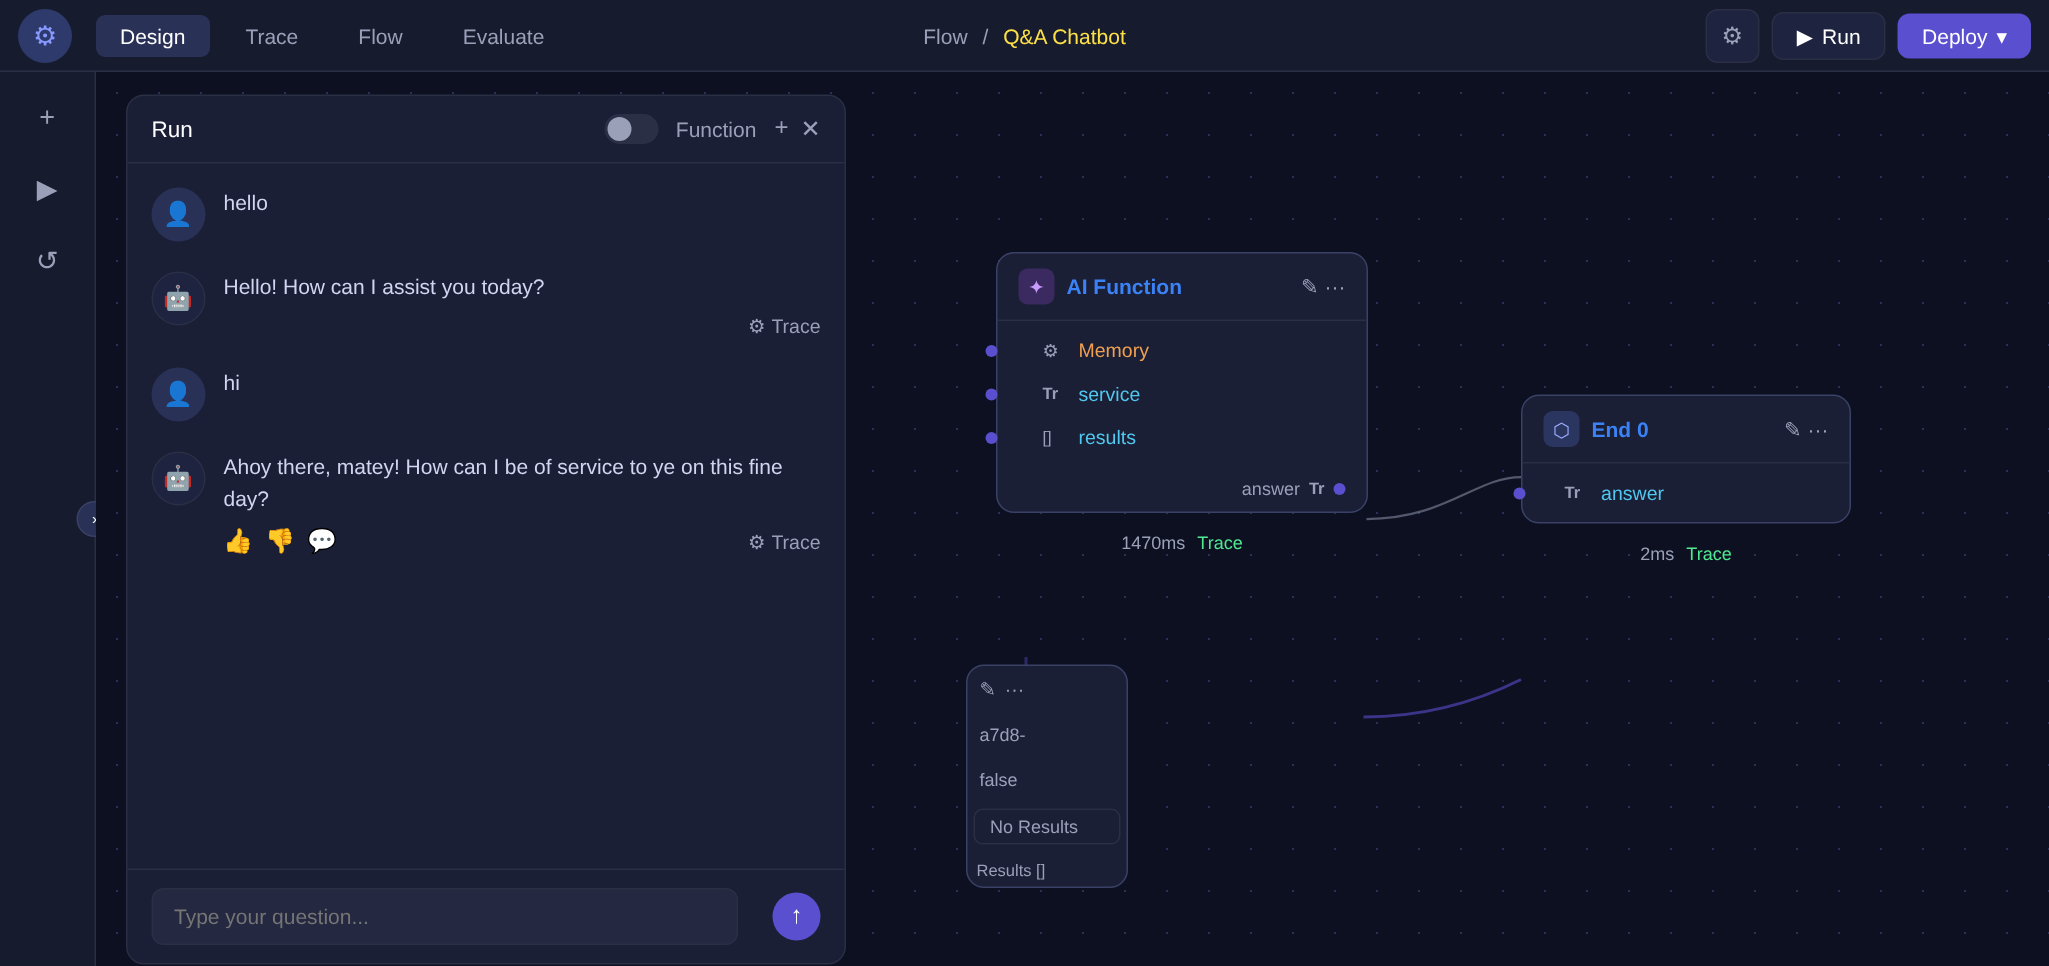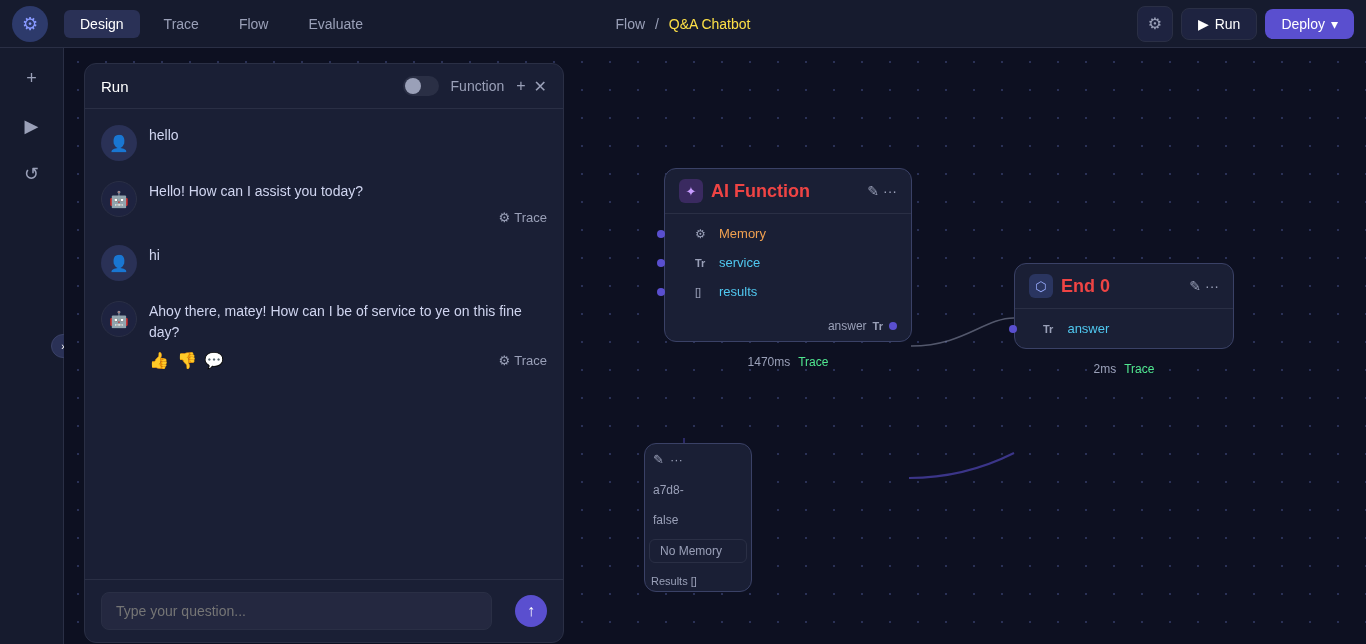--- a/index.html
+++ b/index.html
@@ -316,22 +316,22 @@
     }
     .node-icon {
       width: 24px; height: 24px;
       border-radius: 6px;
       display: flex; align-items: center; justify-content: center;
       font-size: 13px;
     }
     .node-icon.ai { background: #3a2a60; color: #c89cff; }
     .node-icon.end { background: #2a3560; color: #9aacff; }
     .node-title {
-      color: #ef4444;
-      font-size: 18px;
+      color: #3b82f6;
+      font-size: 14px;
       font-weight: 600;
       flex: 1;
     }
     .node-actions {
       display: flex; gap: 4px;
       color: #9aa0b8;
       font-size: 14px;
     }
     .node-body {
       padding: 8px 14px;
@@ -589,21 +589,21 @@
       <span style="color:#9aa0b8;font-size:13px;cursor:pointer;">···</span>
     </div>
     <div class="partial-body">
       <span>a7d8-</span>
     </div>
     <div class="partial-body">
       <span>false</span>
     </div>
 
     <div class="no-issues-badge" style="position:relative;margin:4px 4px 8px;left:auto;bottom:auto;">
-      <span>No Memory</span>
+      <span>No Results</span>
     </div>
     <div style="padding: 4px 6px; color:#9aa0b8;font-size:11px;">
       Results []
     </div>
   </div>
 
   <div class="zoom-controls">
     <div class="zoom-btn">+</div>
     <div class="zoom-btn">−</div>
     <div class="zoom-btn">⊞</div>

